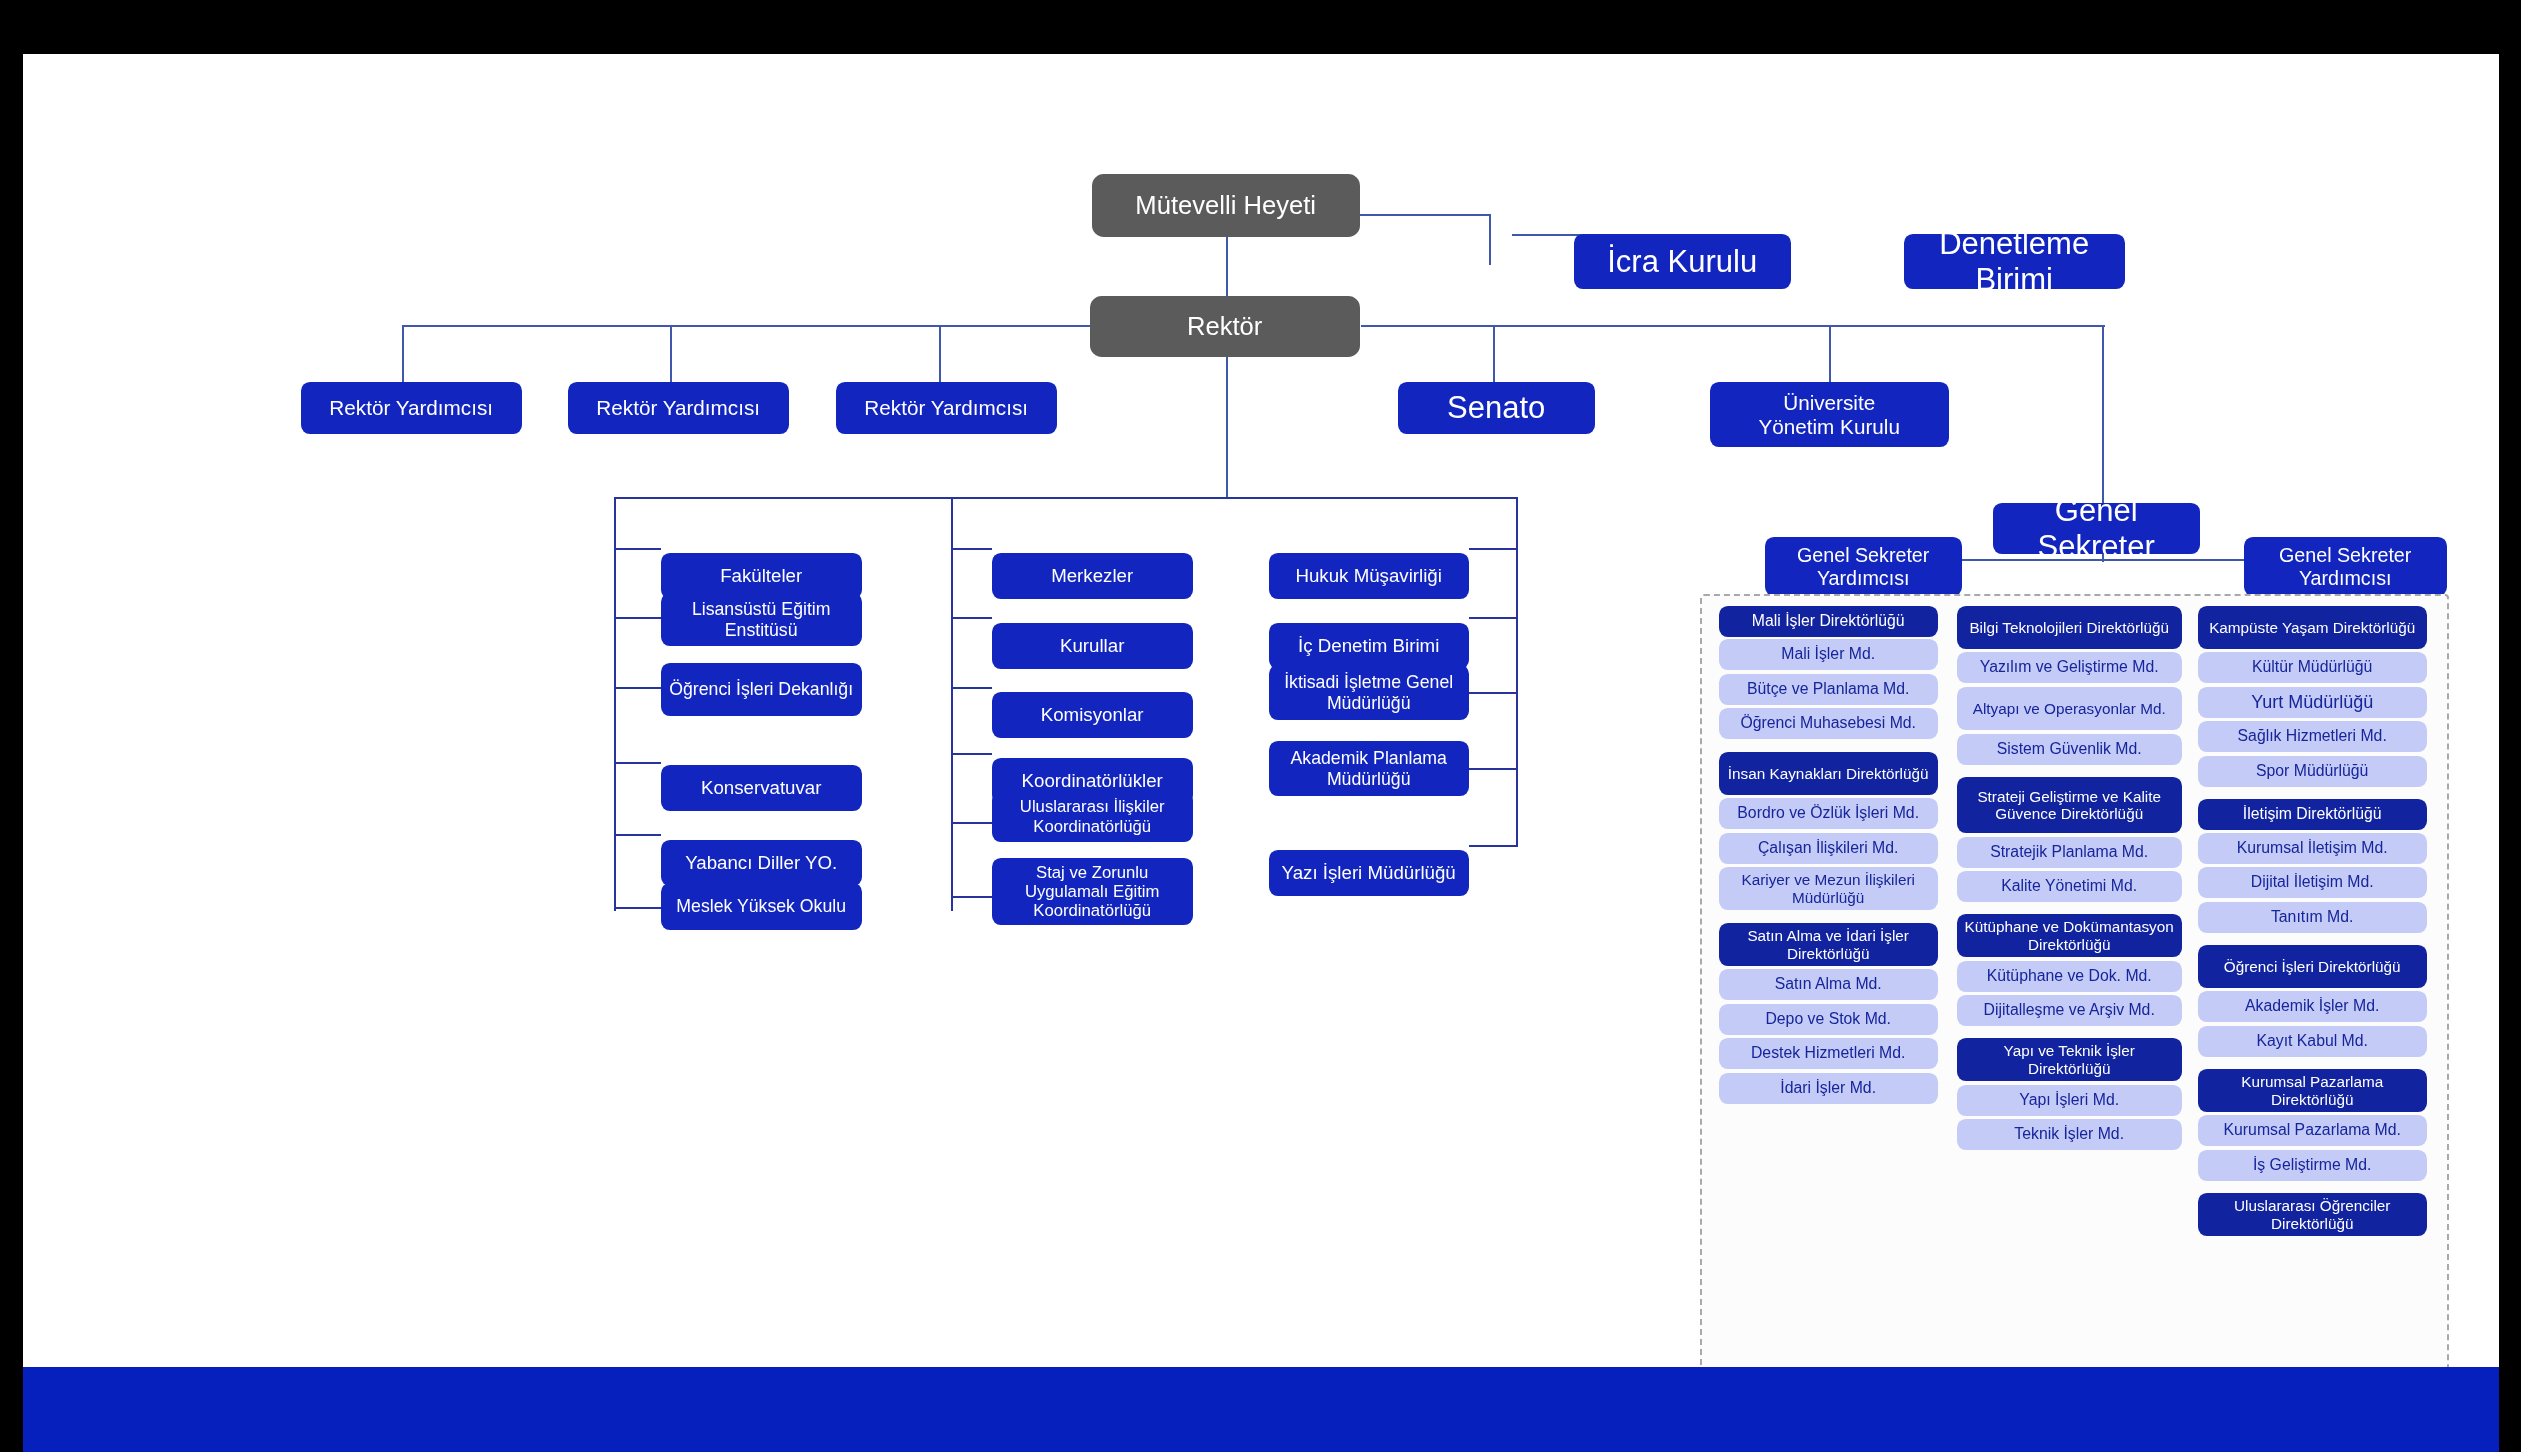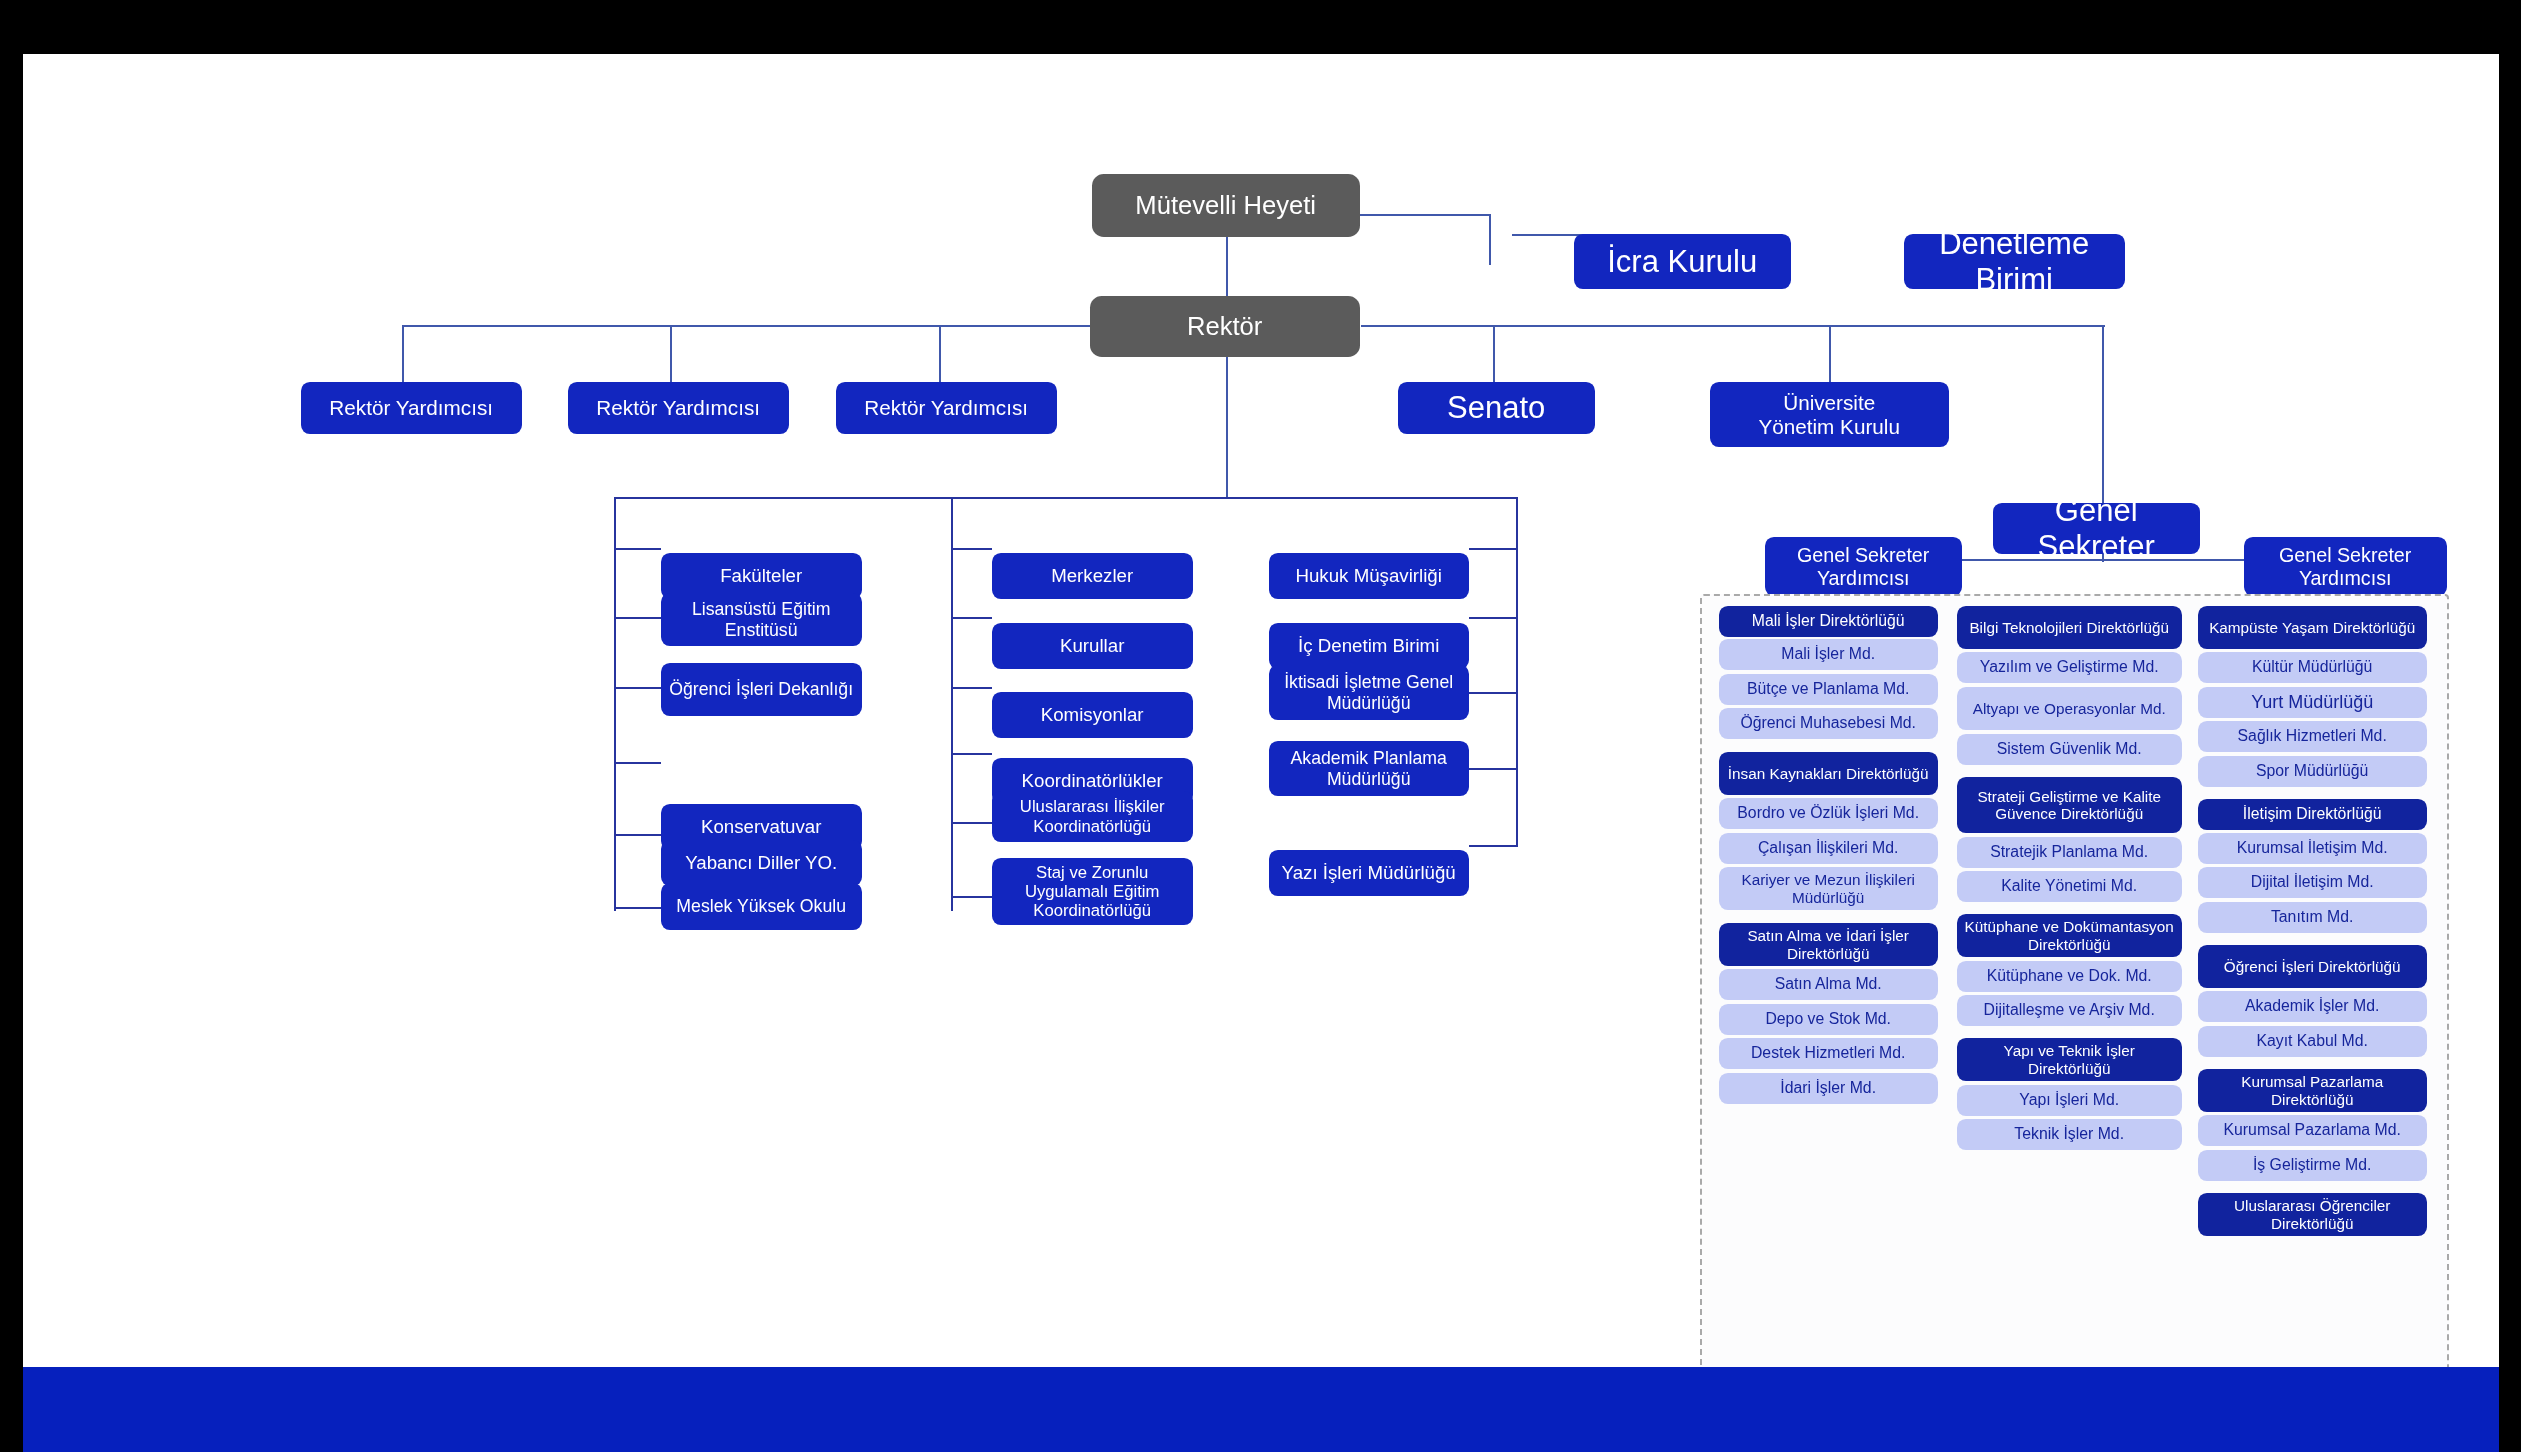--- a/index.html
+++ b/index.html
@@ -132,21 +132,21 @@
 
     <div class="node f19" style="left:638px;top:471px;width:201px;height:46px;">
       <span>Fakülteler</span>
     </div>
     <div class="node f18" style="left:638px;top:539px;width:201px;height:53px;">
       <span>Lisansüstü Eğitim Enstitüsü</span>
     </div>
     <div class="node f18" style="left:638px;top:609px;width:201px;height:53px;">
       <span>Öğrenci İşleri Dekanlığı</span>
     </div>
-    <div class="node f19" style="left:638px;top:722px;width:201px;height:46px;text-align:right;">
+    <div class="node f19" style="left:638px;top:683px;width:201px;height:46px;text-align:right;">
       <span>Konservatuvar</span>
     </div>
     <div class="node f19" style="left:638px;top:758px;width:201px;height:46px;">
       <span>Yabancı Diller YO.</span>
     </div>
     <div class="node f18" style="left:638px;top:829px;width:201px;height:47px;">
       <span>Meslek Yüksek Okulu</span>
     </div>
 
     <div class="node f19" style="left:969px;top:471px;width:201px;height:46px;">

